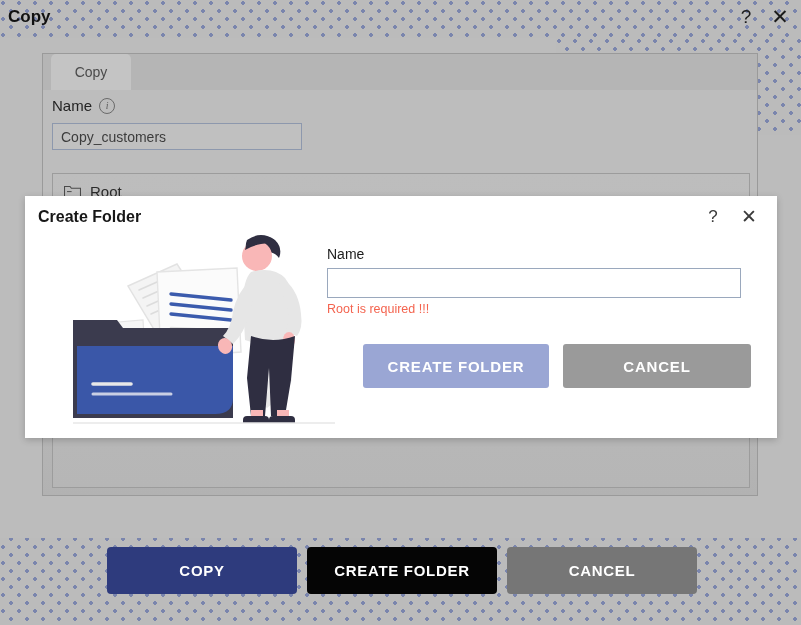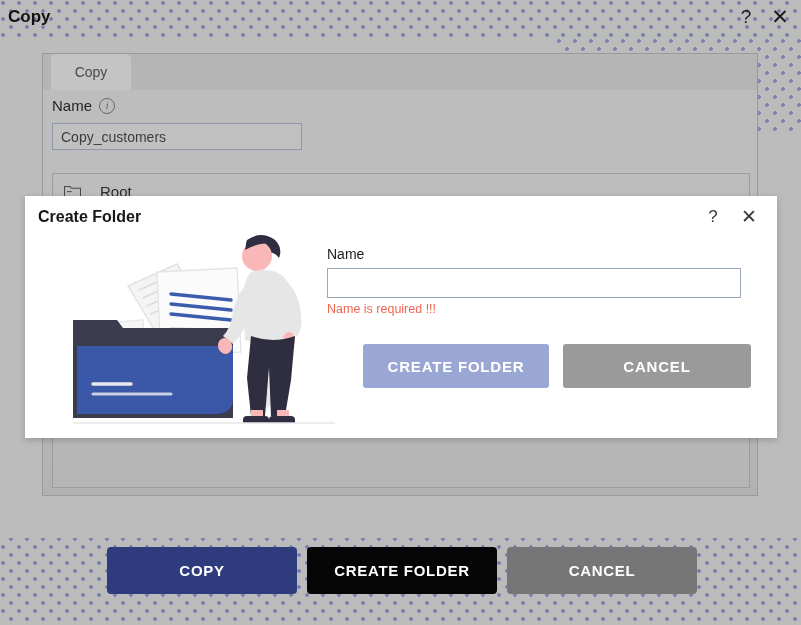--- a/index.html
+++ b/index.html
@@ -148,21 +148,21 @@
     position: absolute;
     left: 9px; top: 119px;
     width: 698px; height: 315px;
     border: 1px solid #9c9c9c;
     box-sizing: border-box;
     background: linear-gradient(180deg,#bdbdbd 0%,#b6b6b6 100%);
   }
   #tree-row-root {
     position: absolute;
     left: 11px; top: 9px;
-    display: flex; align-items: center; gap: 19px;
+    display: flex; align-items: center; gap: 9px;
     cursor: pointer;
   }
   #root-folder-icon {
     width: 17px; height: 13px;
     position: relative;
   }
   #root-folder-icon svg { display:block; }
   #root-label {
     font-size: 15px;
     color: #2b2b2b;
@@ -397,20 +397,20 @@
       <path d="M182 188 h18 q4 0 4 4 v3 h-26 v-3 q0 -4 4 -4 Z" fill="#2f2e41"></path>
       <path d="M208 188 h18 q4 0 4 4 v3 h-26 v-3 q0 -4 4 -4 Z" fill="#2f2e41"></path>
 
       <line x1="8" y1="195" x2="270" y2="195" stroke="#e7e7e7" stroke-width="1.6"></line>
     </svg>
   </div>
 
   <div id="modal-form">
     <label id="folder-name-label">Name</label>
     <input id="folder-name-input" type="text" autofocus="" value="" style="">
-    <span id="folder-name-error">Name is required !!!</span>
+    <span id="folder-name-error">Root is required !!!</span>
 
     <div id="modal-buttons">
       <button id="btn-modal-create" class="modal-btn">CREATE FOLDER</button>
       <button id="btn-modal-cancel" class="modal-btn">CANCEL</button>
     </div>
   </div>
 </div>
 
 </body></html>

